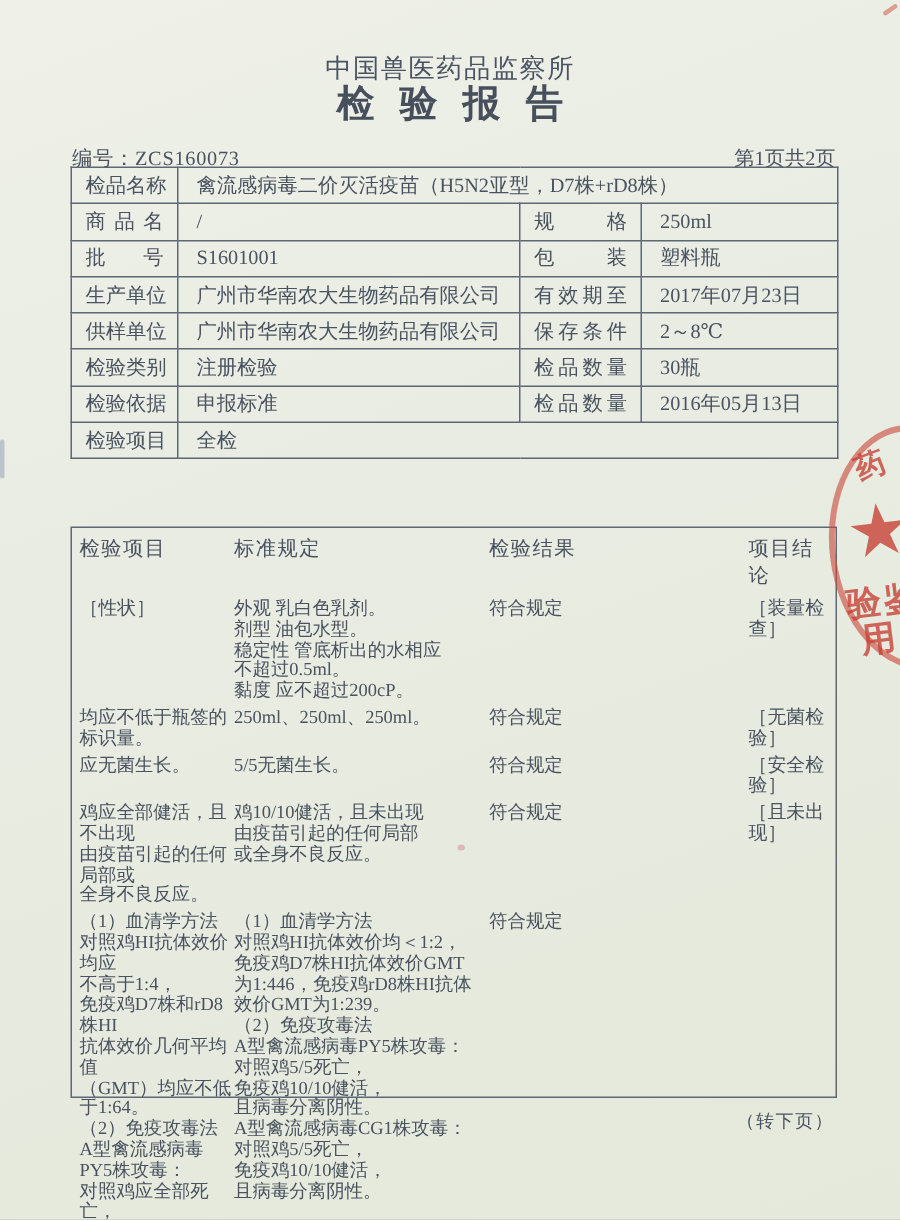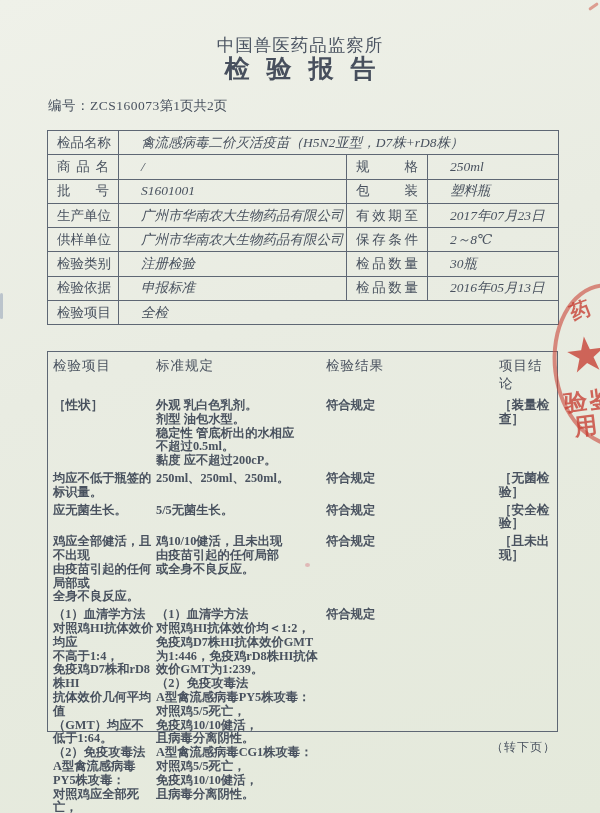--- a/index.html
+++ b/index.html
@@ -19,55 +19,55 @@
     text-align:center; font-size:17.5px; font-weight:normal;
     letter-spacing:1px; color:#4a5361;
   }
   .report-title {
     position:absolute; top:52px; left:0; width:100%;
     text-align:center; font-size:25px; font-weight:bold;
     letter-spacing:17px; text-indent:17px; color:#474f5d;
   }
   .meta-row {
     position:absolute; top:97px; left:48px; right:43px;
-    display:flex; 
+    display:flex; justify-content:space-between;
     font-size:13.5px;
   }
   .report-no span { letter-spacing:.5px; }
   
   table.info {
-    position:absolute; left:47px; top:130px;
+    position:absolute; left:47px; top:111px;
     width:511px; border-collapse:collapse; table-layout:fixed;
   }
   table.info td {
     border:1.4px solid #5e6774;
     height:24.3px; font-size:13.5px;
     color:#49525f; overflow:hidden; white-space:nowrap;
   }
   td.lbl {
     padding:0 9px;
     text-align:justify; text-align-last:justify;
   }
-  td.val { padding:0 22px;font-style:italic; }
+  td.val { padding:0 12px; }
   
   .results-box {
     position:absolute; left:47px; top:351px;
     width:511px; height:381px;
     border:1.4px solid #5e6774;
     padding:5px 0 0 5px;
   }
   .rgrid {
     display:grid;
     grid-template-columns:103px 170px 173px 55px;
     row-gap:4px;
   }
   .rhead { font-size:13.5px; letter-spacing:1px; padding-bottom:2px; }
   .rcell {
     font-size:12.3px; line-height:13.8px;
-    white-space:pre-line; vertical-align:top;font-weight:bold;
+    white-space:pre-line; vertical-align:top;
   }
   .rname { font-size:12.6px; }
   
   .continued {
     position:absolute; top:739px; right:44px;
     font-size:12px; letter-spacing:1px;margin-left:48px;
   }
   
   .stamp {
     position:absolute; left:553px; top:283px;

